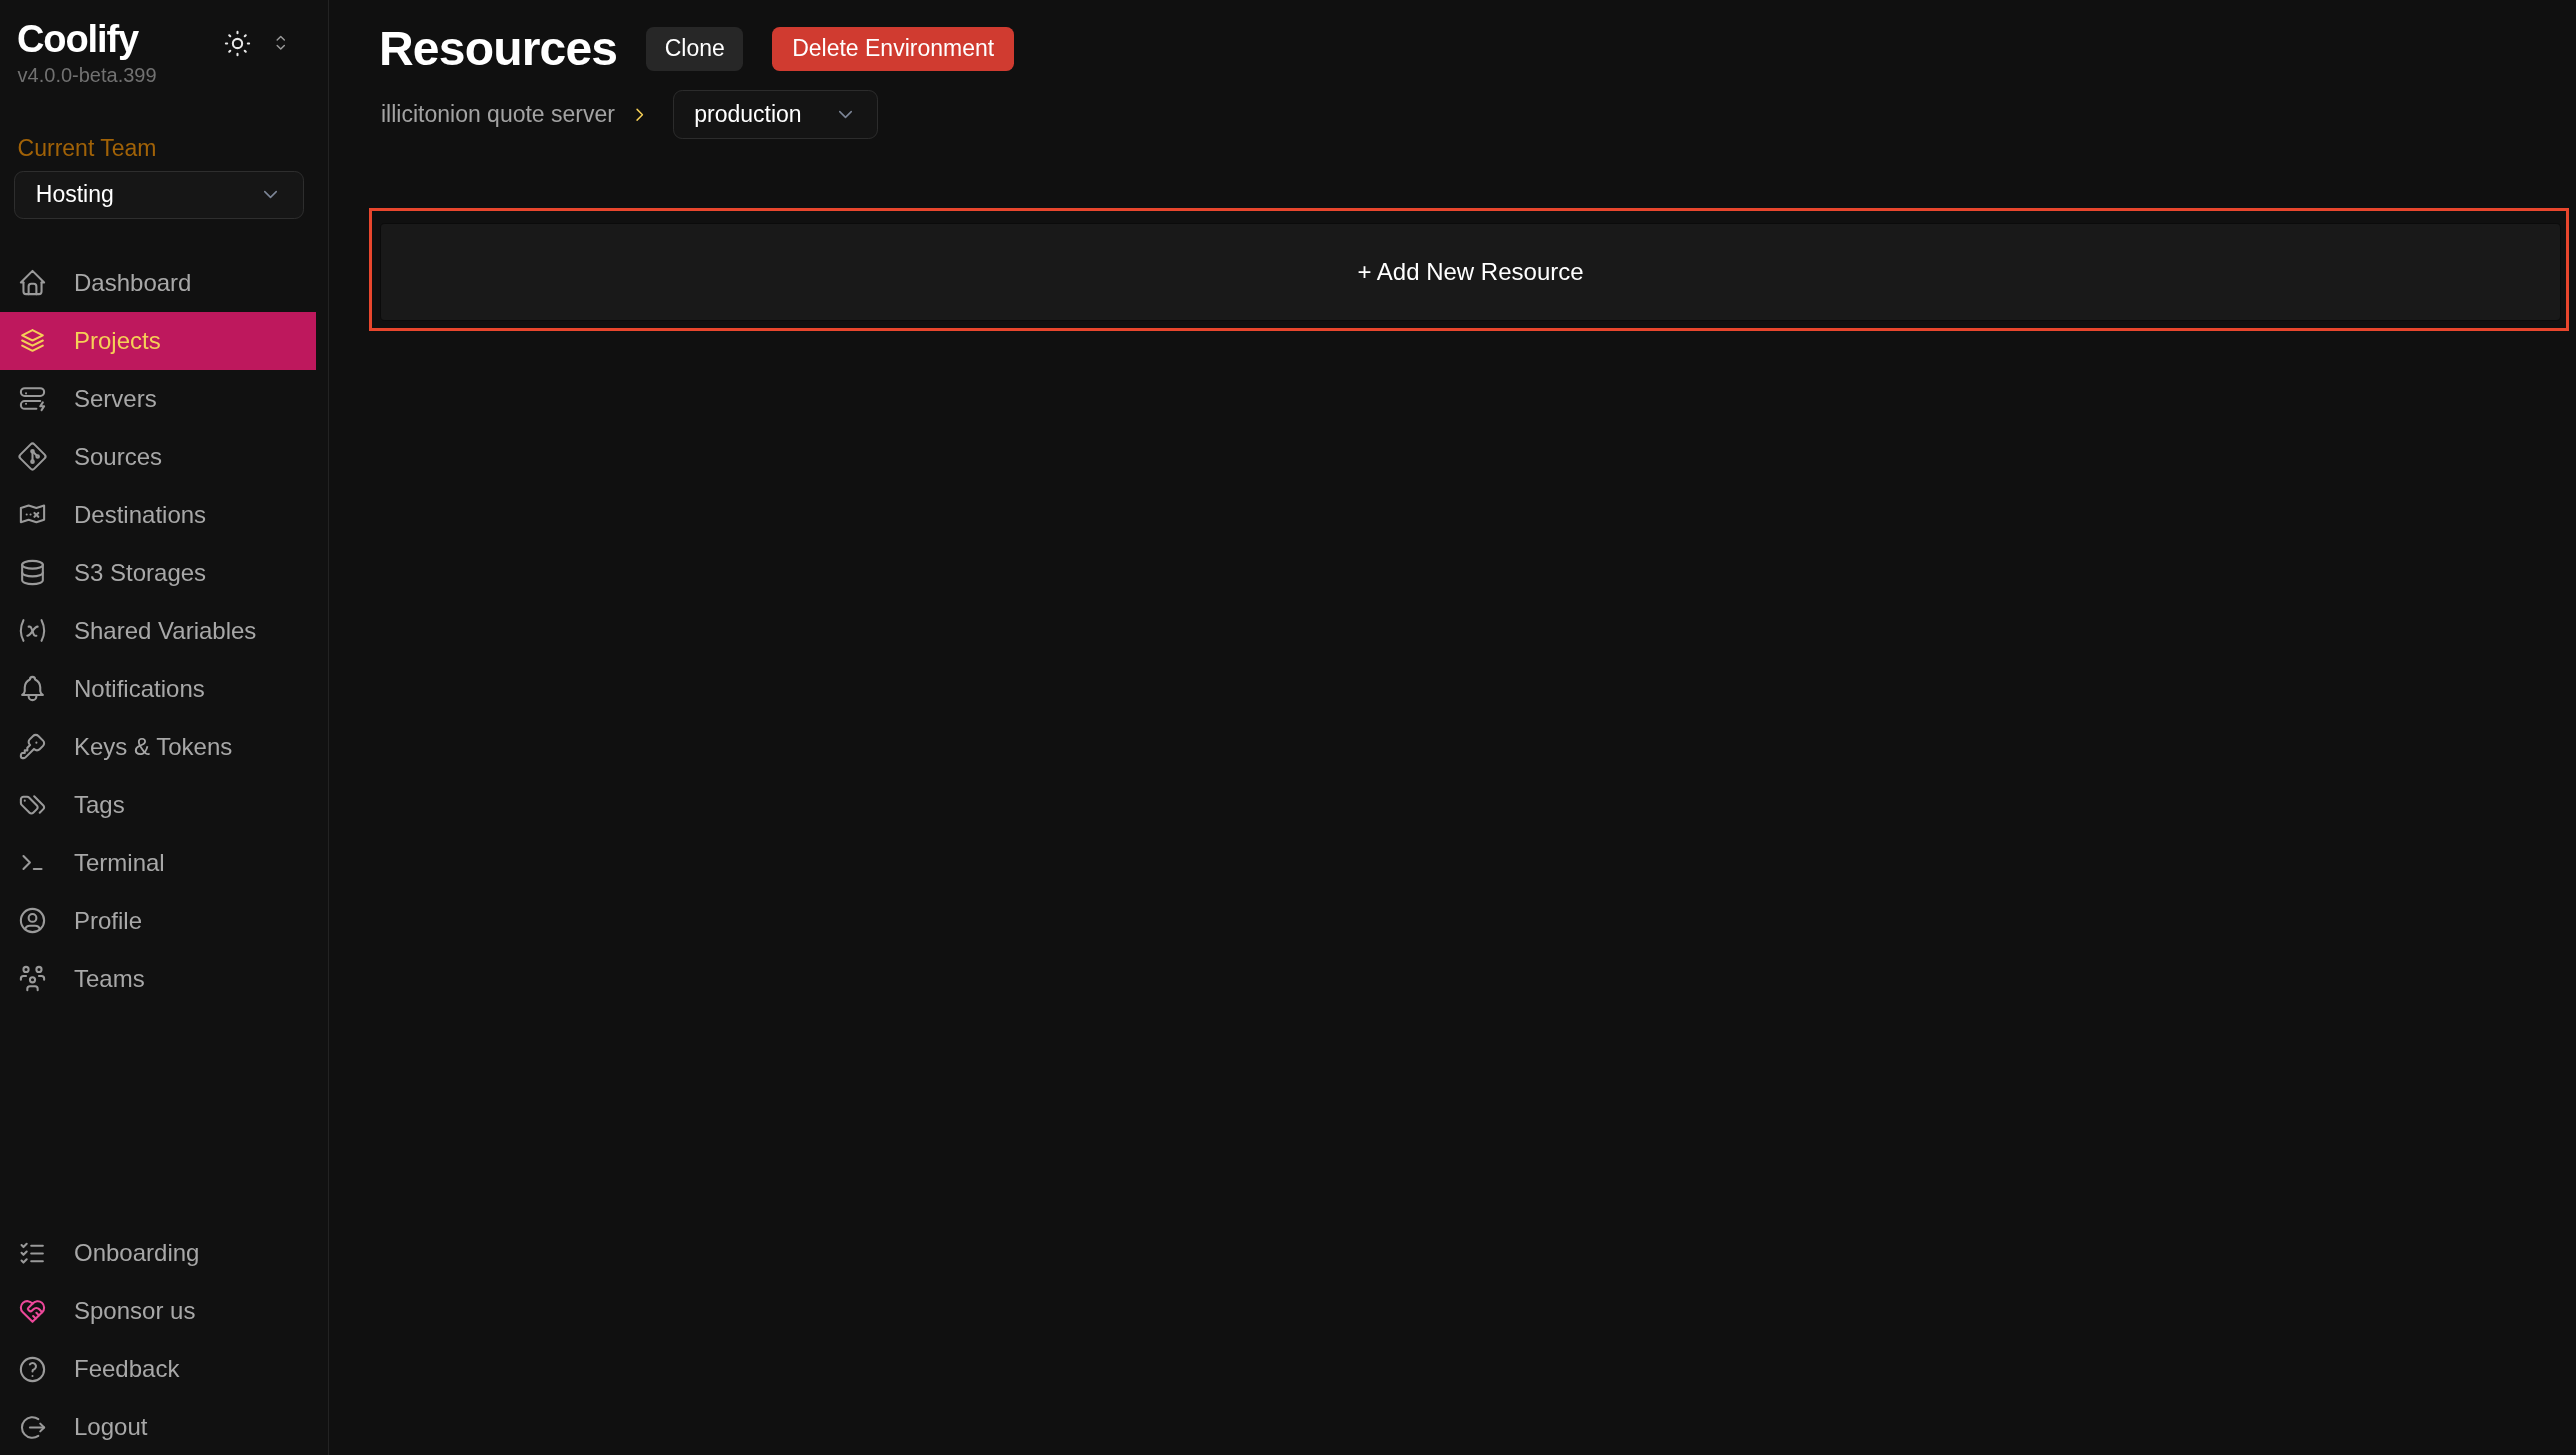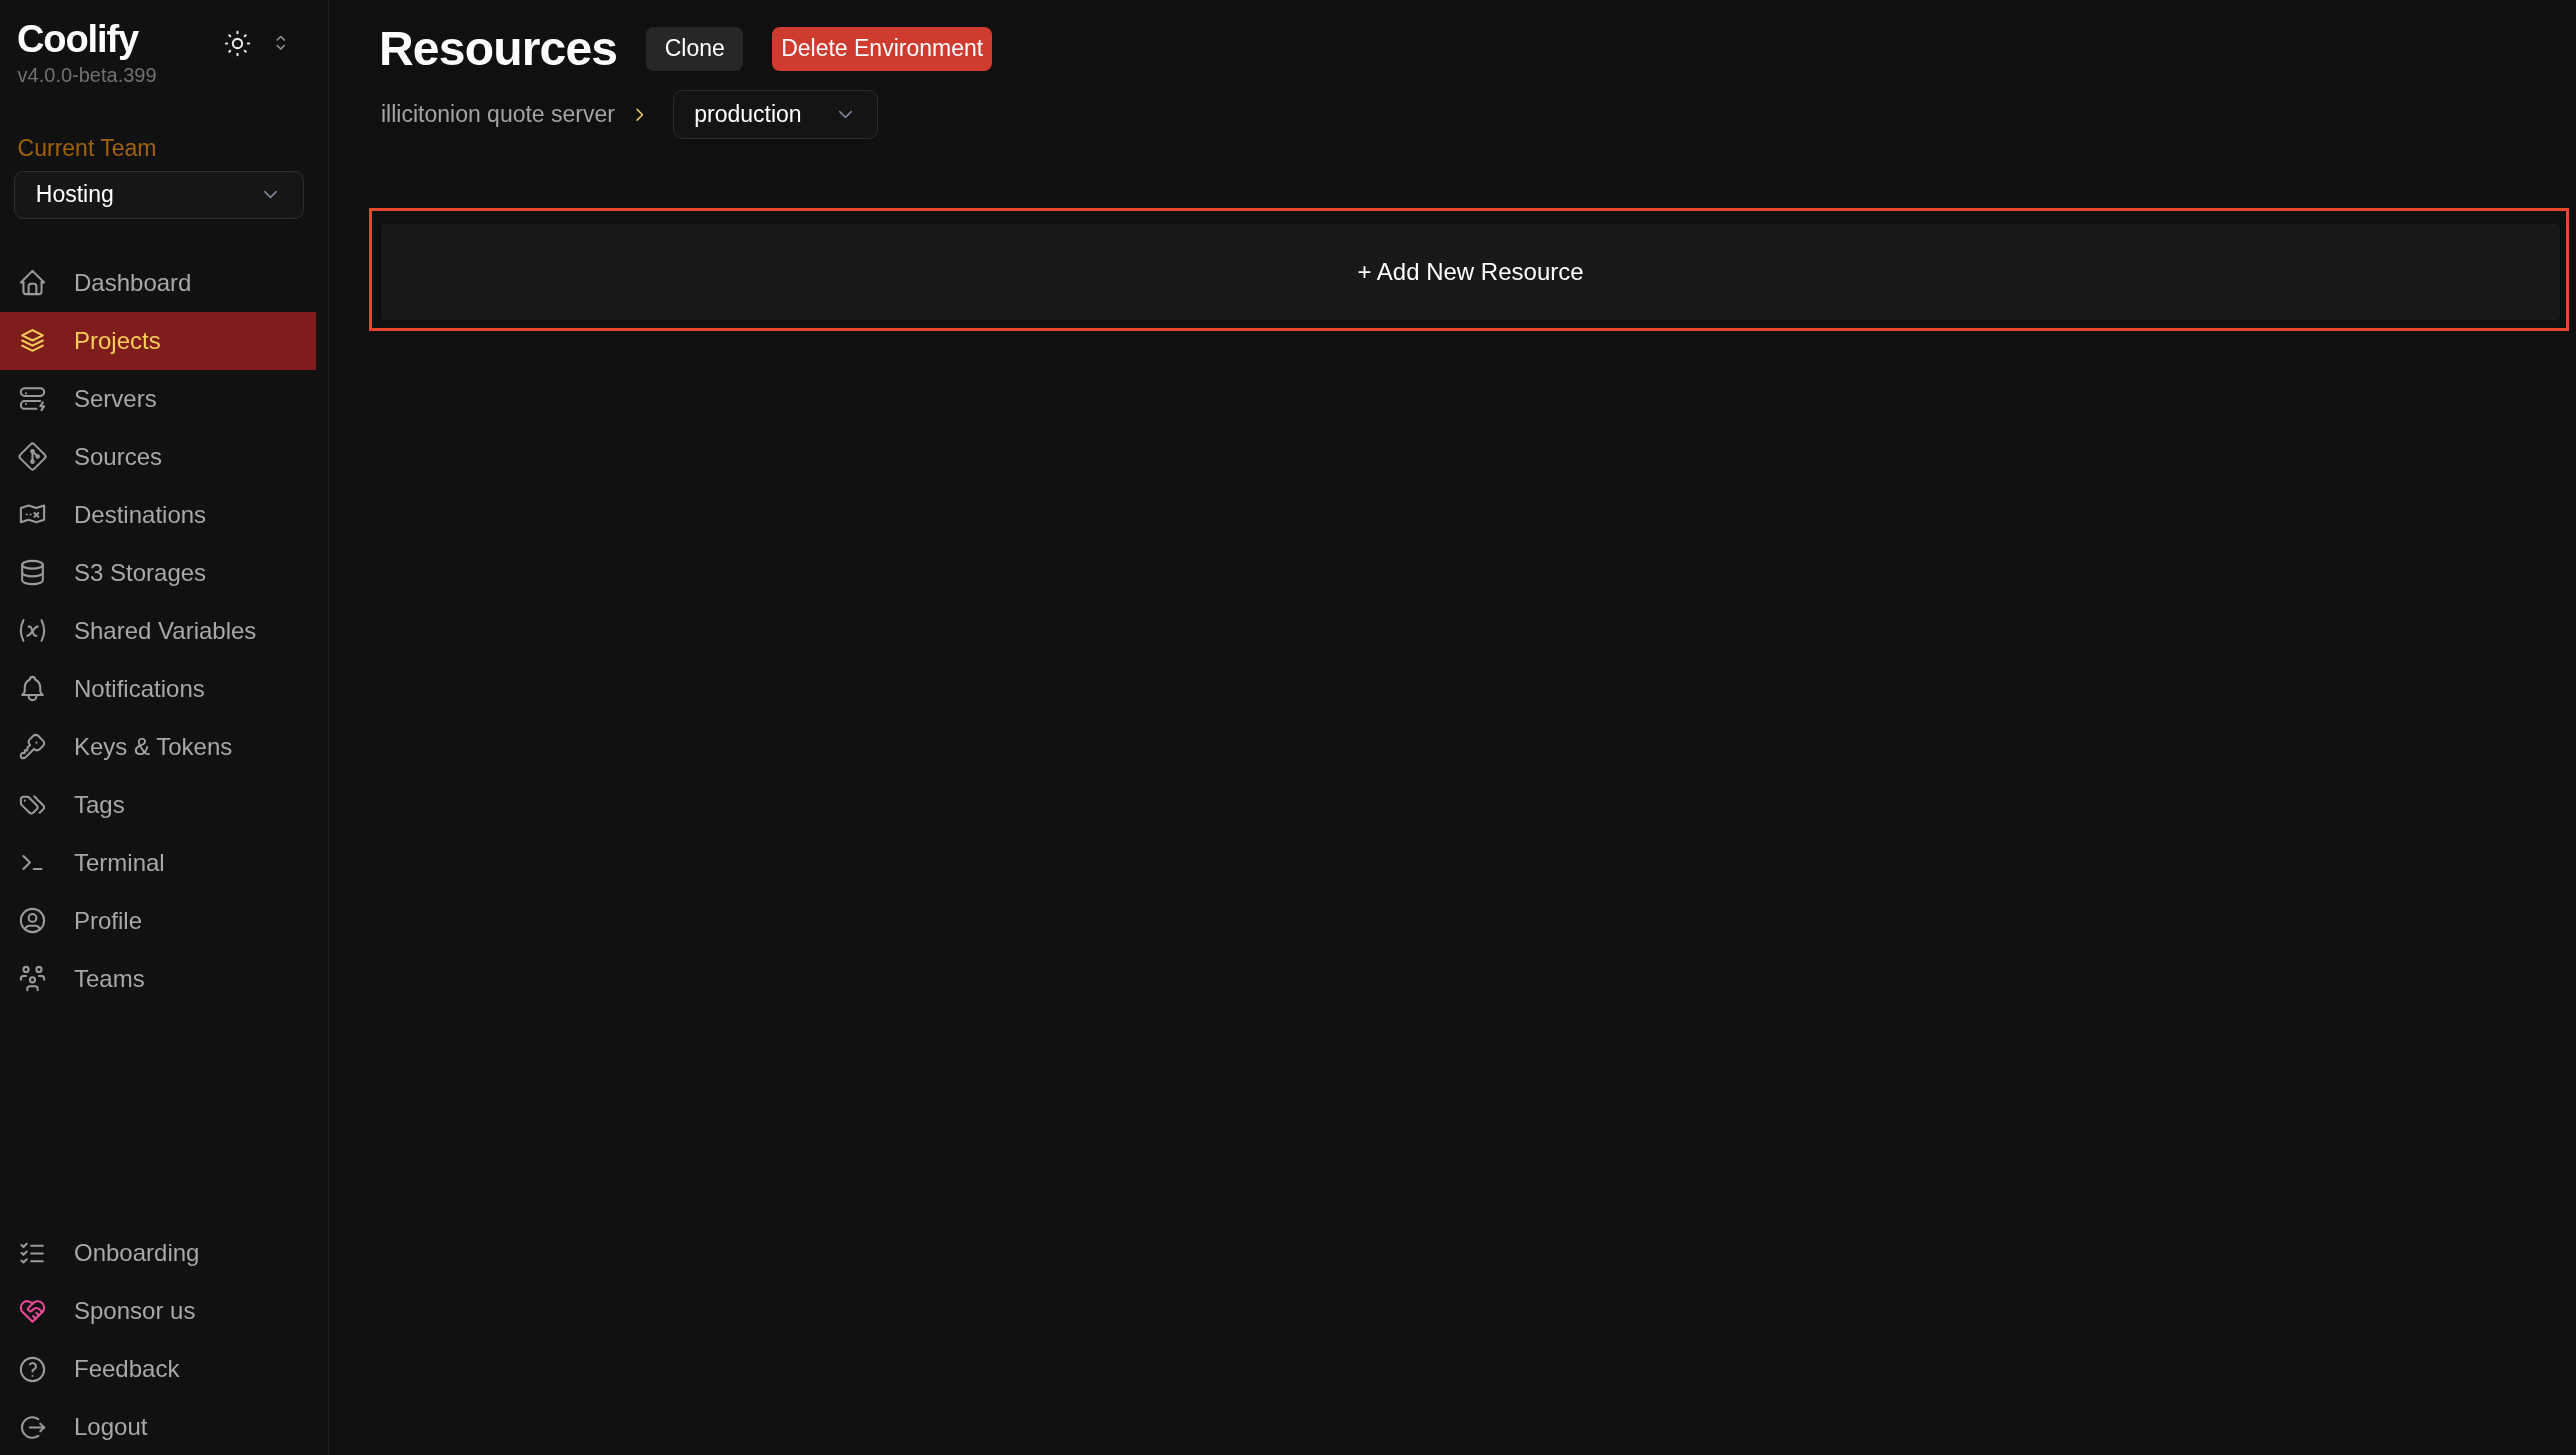--- a/index.html
+++ b/index.html
@@ -35,35 +35,35 @@
   }
   .team-select .chev { color:#7c8596; }
 
   .nav { list-style:none; margin-top:35px; }
   .nav-footer { position:absolute; top:1224px; left:0; list-style:none; width:100%; }
   .nav-item {
     width:316px; height:58px; display:flex; align-items:center; gap:26px;
     padding-left:17px; font-size:24px; color:#a8a8a8; cursor:pointer;
   }
   .nav-item .icon { width:31px; height:31px; color:#9a9a9a; flex:0 0 auto; }
-  .nav-item.active { background:#7f1d1d; color:#f5cf57; }
+  .nav-item.active { background:#be185d; color:#f5cf57; }
   .nav-item.active .icon { color:#f5cf57; }
   .nav-item .icon.pink { color:#ec4899; }
 
   
   .main { position:absolute; left:331px; top:0; right:0; bottom:0; background:#101010; }
   .page-header { display:flex; align-items:center; gap:29px; margin:21.5px 0 0 48px; }
   .page-title { font-size:48px; font-weight:800; letter-spacing:-0.8px; color:#ffffff; line-height:54px; }
   .btn {
     height:44px; display:flex; align-items:center; padding:0 18.4px;
     border-radius:7.7px; font-size:23px; color:#ffffff; cursor:pointer; border:none;
     font-family:"Liberation Sans", sans-serif;
   }
   .btn-neutral { background:#272727; }
-  .btn-danger  { background:#d03b30; padding:0 9px; }
+  .btn-danger  { background:#d03b30; padding:0 20px; }
 
   .breadcrumb { display:flex; align-items:center; gap:13.8px; margin:13.8px 0 0 50px; height:51px; }
   .crumb-project { font-size:23px; color:#a3a3a3; cursor:pointer; }
   .crumb-chevron { color:#f5cf57; }
   .env-select {
     margin-left:9.2px; height:49px; background:#141414; border:1.5px solid #2c2c2c;
     border-radius:9.2px; display:flex; align-items:center; gap:32px; padding:12px 20px;
     font-size:23px; color:#ffffff; cursor:pointer;
   }
   .env-select .chev { color:#7c8596; }

